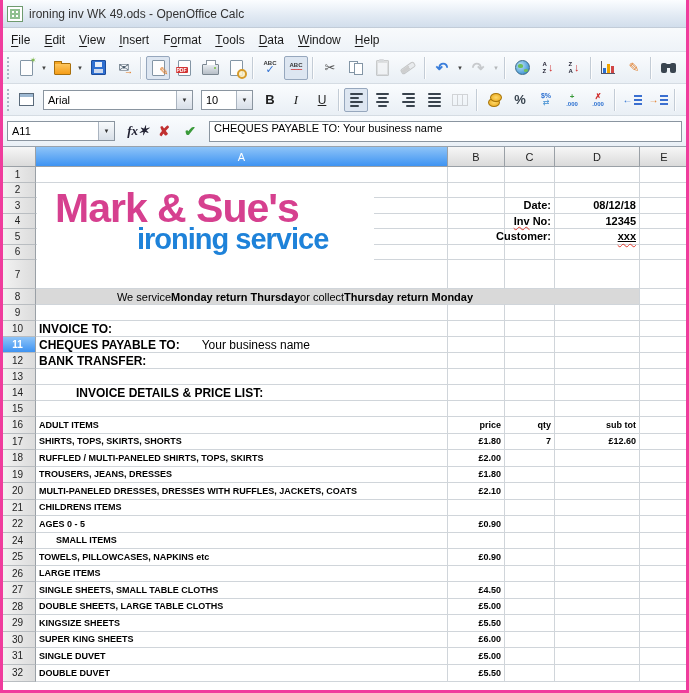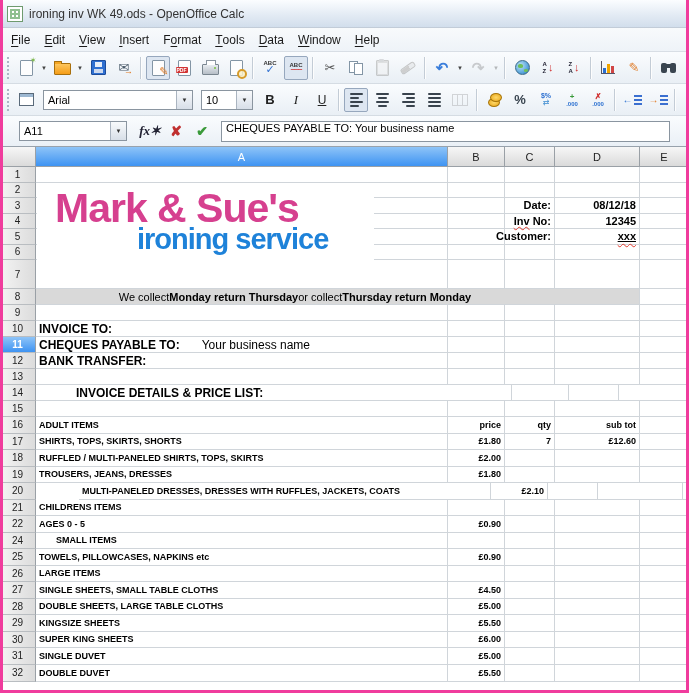--- a/index.html
+++ b/index.html
@@ -117,21 +117,21 @@
   .i-indent .bars{display:flex;flex-direction:column;gap:2px;}
   .i-indent .bars i{display:block;width:8px;height:2px;background:#3a6fd0;}
 
   
   .combo{height:20px;background:#fff;border:1px solid #8a95a0;display:flex;align-items:center;flex:0 0 auto;box-sizing:border-box;}
   .combo input{border:none;outline:none;padding:0 4px;font-size:11px;font-family:"Liberation Sans",sans-serif;width:100%;background:transparent;}
   .combo .drop{width:15px;height:100%;background:linear-gradient(#f8fafc,#d8dfe8);border-left:1px solid #aab4c0;
     display:flex;align-items:center;justify-content:center;flex:0 0 auto;}
   .combo .drop span{font-size:6px;color:#333;}
   .formulabar{height:31px;background:linear-gradient(#fafcfe,#eaf0f6);border-bottom:1px solid #98a2ac;
-    display:flex;align-items:center;padding:0 19px;box-sizing:border-box;}
+    display:flex;align-items:center;padding:0 7px;box-sizing:border-box;}
   .namebox{width:108px;margin-right:10px;}
   .fbtn{width:24px;height:24px;display:flex;align-items:center;justify-content:center;flex:0 0 auto;margin:0 1px;position:relative;}
   .fx{font-style:italic;font-weight:bold;font-family:"Liberation Serif",serif;font-size:13px;color:#223;}
   .reject{color:#c03030;font-weight:bold;font-size:14px;}
   .accept{color:#3a9a3a;font-weight:bold;font-size:14px;}
   .inputline{flex:1;height:21px;background:#fff;border:1px solid #8a95a0;display:flex;align-items:flex-start;margin-left:6px;box-sizing:border-box;}
   .inputline input{border:none;outline:none;width:100%;font-size:11px;padding:0 4px;font-family:"Liberation Sans",sans-serif;background:transparent;}
 
   
   #sheet{position:absolute;top:147px;left:0;right:0;bottom:0;background:#fff;overflow:hidden;}
@@ -568,21 +568,21 @@
           <div class="rhdr">7</div>
           <div class="cell" style="width: 412px;"></div>
           <div class="cell" style="width: 57px;"></div>
           <div class="cell" style="width: 50px;"></div>
           <div class="cell" style="width: 85px;"></div>
           <div class="cell" style="flex: 1 1 0%;"></div>
         </div>
         <div class="srow" style="height: 16px;">
           <div class="rhdr">8</div>
           <div class="cell banner" style="width: 604px;">
-            <span>We collect </span>
+            <span>We service </span>
             <span class="b">Monday return Thursday</span>
             <span> or collect </span>
             <span class="b">Thursday return Monday</span>
           </div>
           <div class="cell" style="flex: 1 1 0%;"></div>
         </div>
         <div class="srow" style="height: 16px;">
           <div class="rhdr">9</div>
           <div class="cell" style="width: 412px;"></div>
           <div class="cell" style="width: 57px;"></div>
@@ -620,21 +620,21 @@
         <div class="srow" style="height: 16px;">
           <div class="rhdr">13</div>
           <div class="cell" style="width: 412px;"></div>
           <div class="cell" style="width: 57px;"></div>
           <div class="cell" style="width: 50px;"></div>
           <div class="cell" style="width: 85px;"></div>
           <div class="cell" style="flex: 1 1 0%;"></div>
         </div>
         <div class="srow" style="height: 16px;">
           <div class="rhdr">14</div>
-          <div class="cell lbl b" style="width: 476px; padding-left: 40px;">INVOICE DETAILS &amp; PRICE LIST:</div>
+          <div class="cell lbl b" style="width: 412px; padding-left: 40px;">INVOICE DETAILS &amp; PRICE LIST:</div>
           <div class="cell" style="width: 57px;"></div>
           <div class="cell" style="width: 50px;"></div>
           <div class="cell" style="width: 85px;"></div>
           <div class="cell" style="flex: 1 1 0%;"></div>
         </div>
         <div class="srow" style="height: 16px;">
           <div class="rhdr">15</div>
           <div class="cell" style="width: 412px;"></div>
           <div class="cell" style="width: 57px;"></div>
           <div class="cell" style="width: 50px;"></div>
@@ -684,21 +684,21 @@
           <div class="cell item" style="width: 412px;">TROUSERS, JEANS, DRESSES</div>
           <div class="cell item r" style="width: 57px;">
             <span class="anch">£1.80</span>
           </div>
           <div class="cell" style="width: 50px;"></div>
           <div class="cell" style="width: 85px;"></div>
           <div class="cell" style="flex: 1 1 0%;"></div>
         </div>
         <div class="srow" style="height: 16.5px;">
           <div class="rhdr">20</div>
-          <div class="cell item" style="width: 412px; margin-left: 43px;">MULTI-PANELED DRESSES, DRESSES WITH RUFFLES, JACKETS, COATS</div>
+          <div class="cell item" style="width: 412px;">MULTI-PANELED DRESSES, DRESSES WITH RUFFLES, JACKETS, COATS</div>
           <div class="cell item r" style="width: 57px;">
             <span class="anch">£2.10</span>
           </div>
           <div class="cell" style="width: 50px;"></div>
           <div class="cell" style="width: 85px;"></div>
           <div class="cell" style="flex: 1 1 0%;"></div>
         </div>
         <div class="srow" style="height: 16.5px;">
           <div class="rhdr">21</div>
           <div class="cell item" style="width: 412px;">CHILDRENS ITEMS</div>

